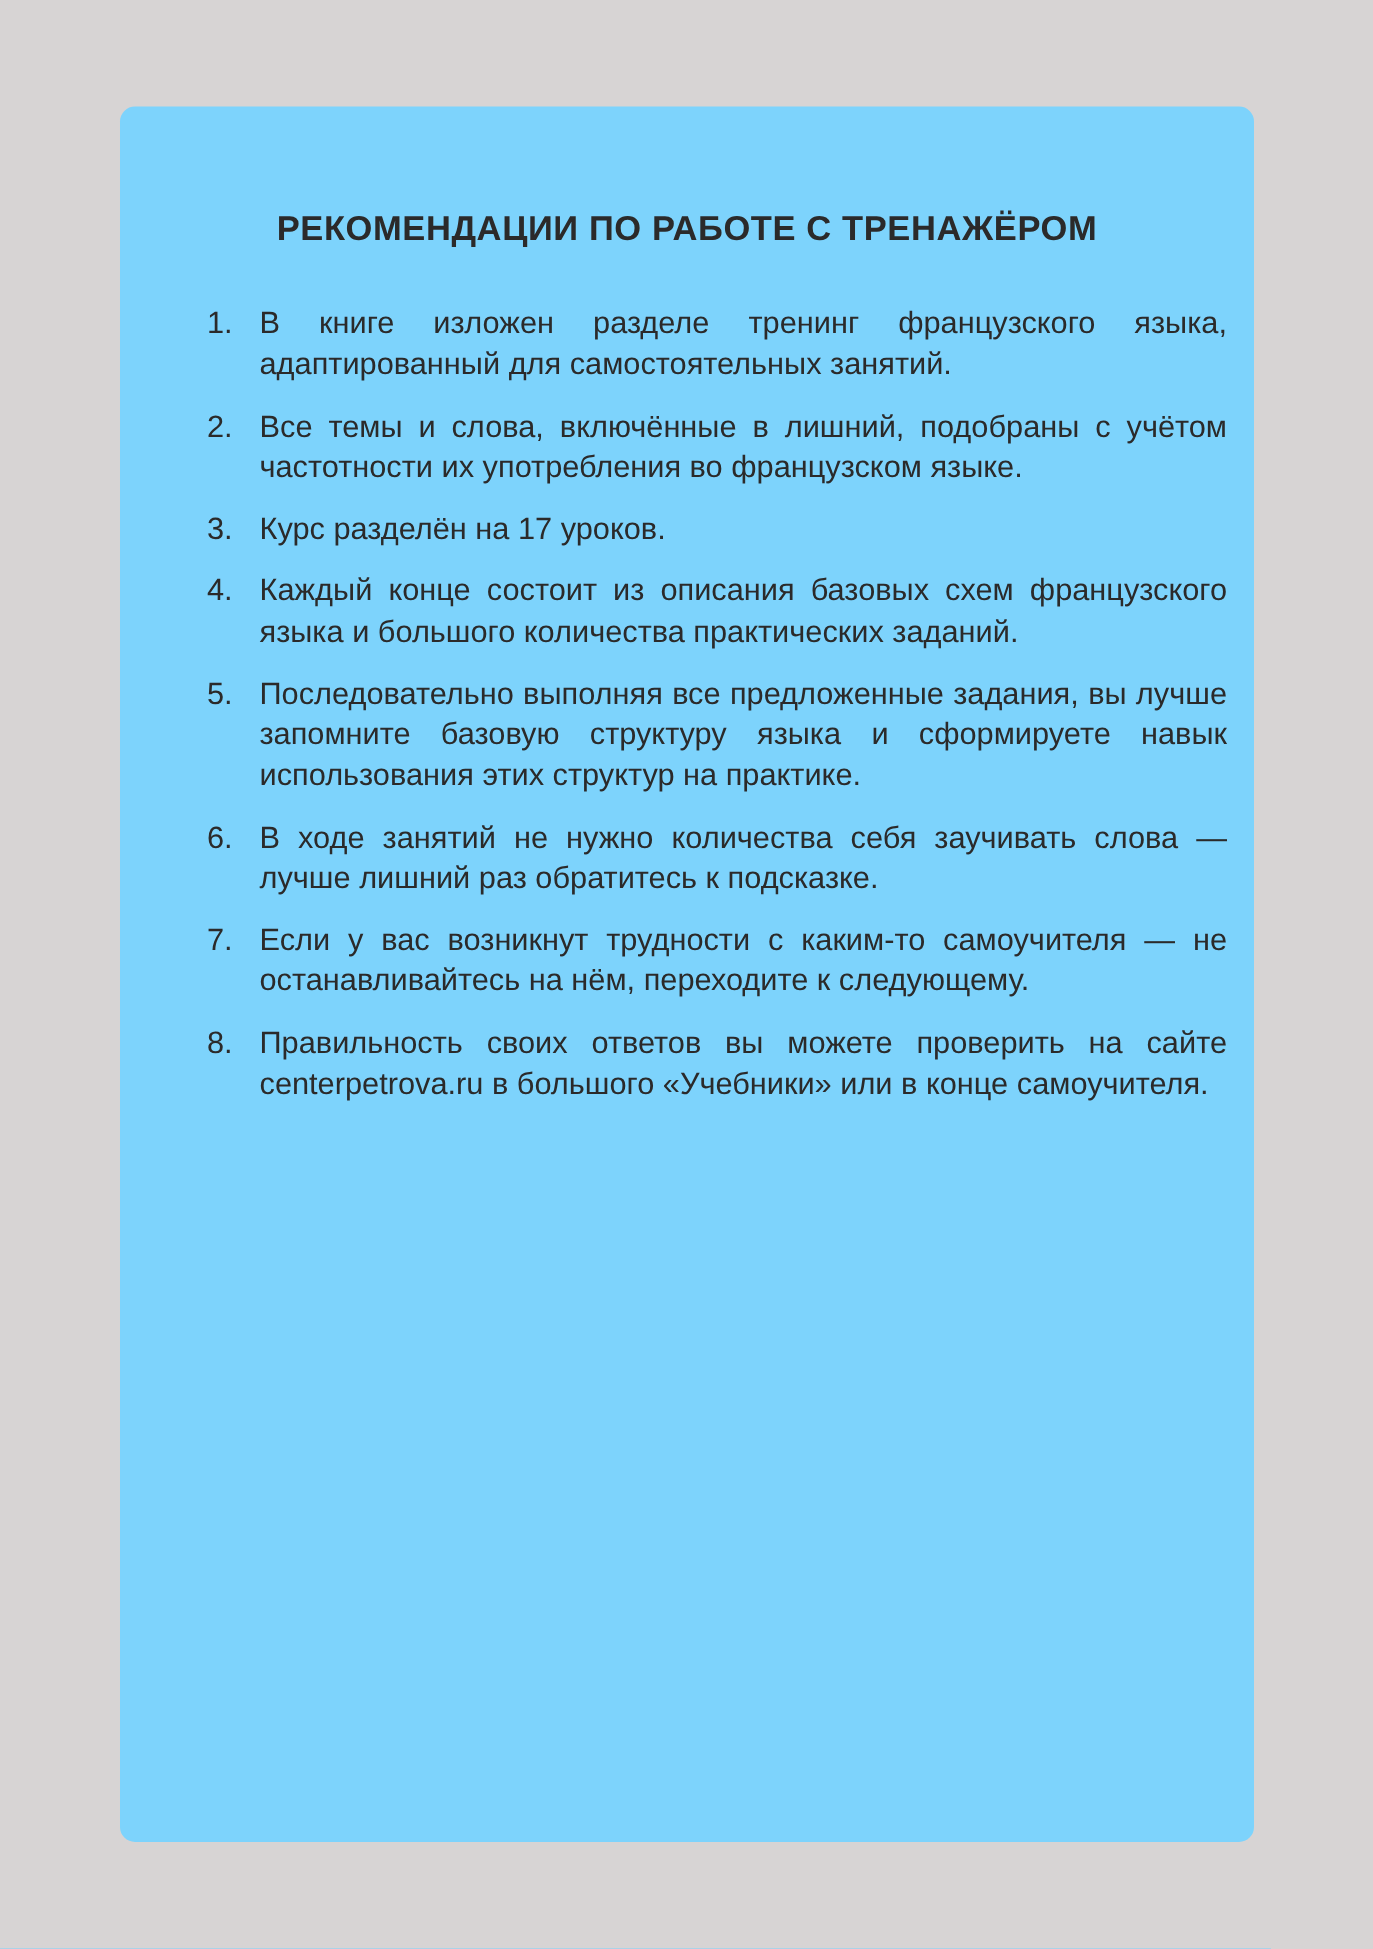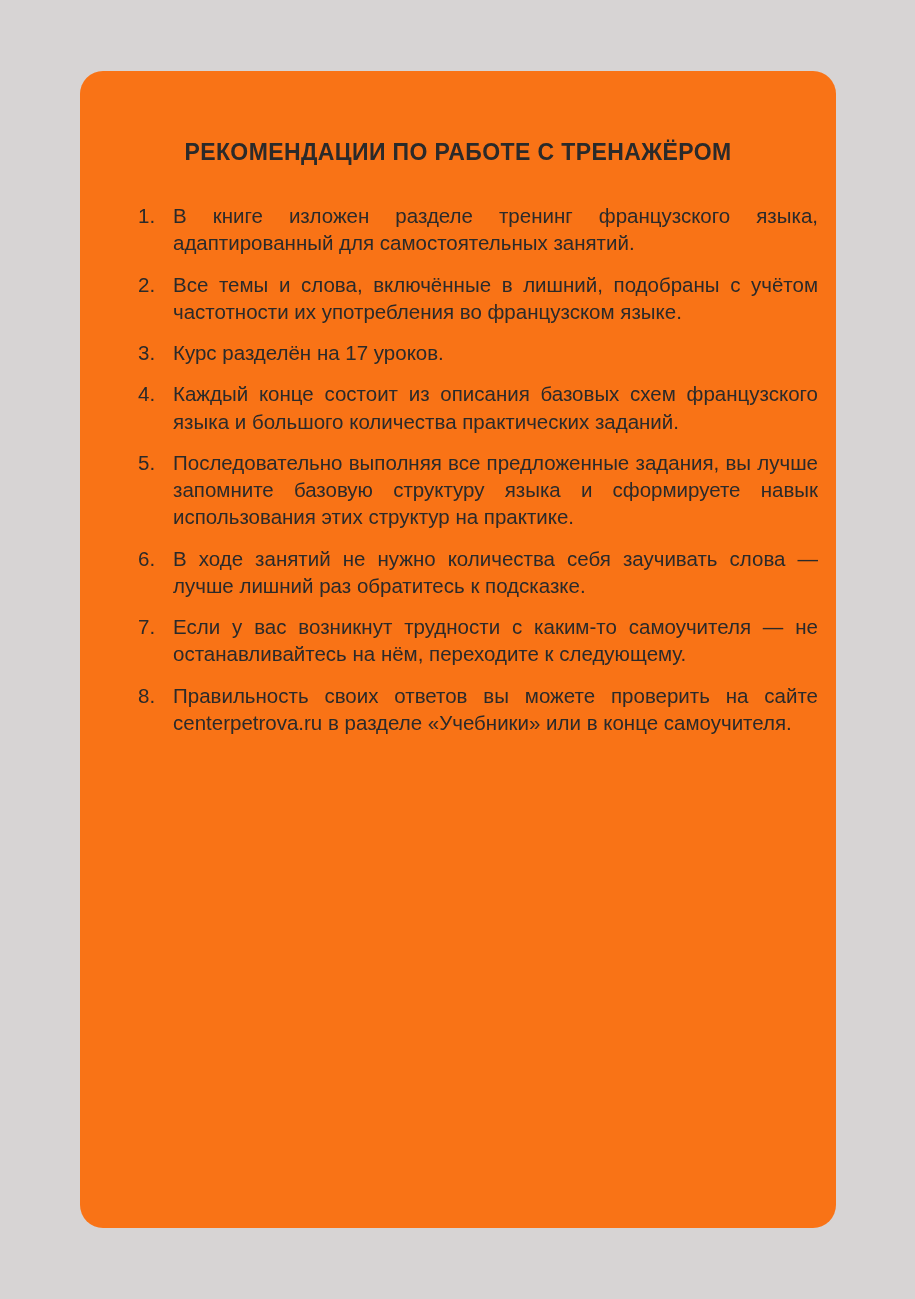--- a/index.html
+++ b/index.html
@@ -13,22 +13,22 @@
     font-family: "Liberation Sans", "DejaVu Sans", sans-serif;
     position: relative;
     overflow: hidden;
   }
   .page-card {
     position: absolute;
     left: 80px;
     top: 71px;
     width: 756px;
     height: 1157px;
-    background: #f97316;
-    border-radius: 23px;
+    background: #7dd3fc;
+    border-radius: 10px;
     box-sizing: border-box;
   }
   .page-title {
     margin: 68px 20px 0 20px;
     text-align: center;
     font-size: 23px;
     font-weight: bold;
     letter-spacing: 0.4px;
     color: #2b2a2a;
   }
@@ -84,16 +84,16 @@
     <li class="rec-item">
       <span class="num">6.</span>
       <span class="txt">В ходе занятий не нужно количества себя заучивать слова — лучше лишний раз обратитесь к подсказке.</span>
     </li>
     <li class="rec-item">
       <span class="num">7.</span>
       <span class="txt">Если у вас возникнут трудности с каким-то самоучителя — не останавливайтесь на нём, переходите к следующему.</span>
     </li>
     <li class="rec-item">
       <span class="num">8.</span>
-      <span class="txt">Правильность своих ответов вы можете проверить на сайте centerpetrova.ru в разделе «Учебники» или в конце самоучителя.</span>
+      <span class="txt">Правильность своих ответов вы можете проверить на сайте centerpetrova.ru в большого «Учебники» или в конце самоучителя.</span>
     </li>
   </ol>
 </div>
 
 </body></html>

